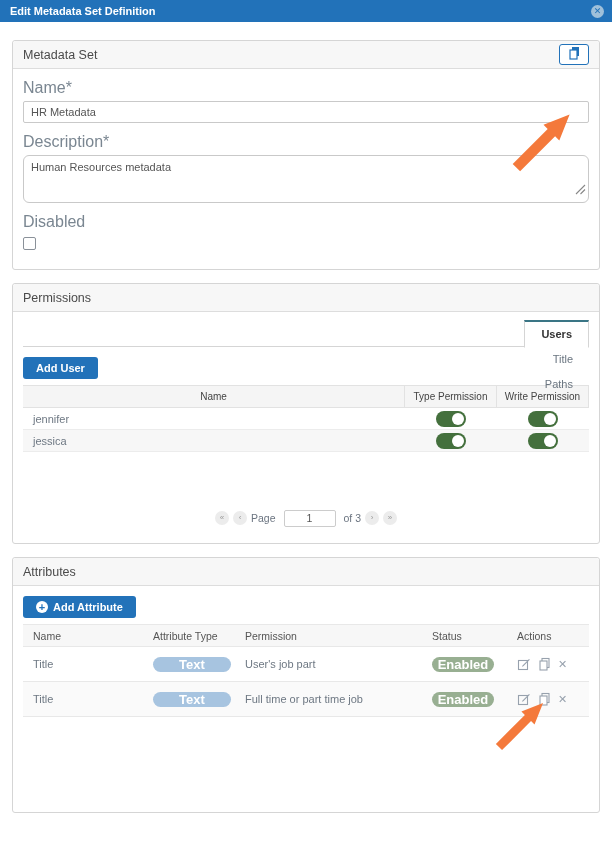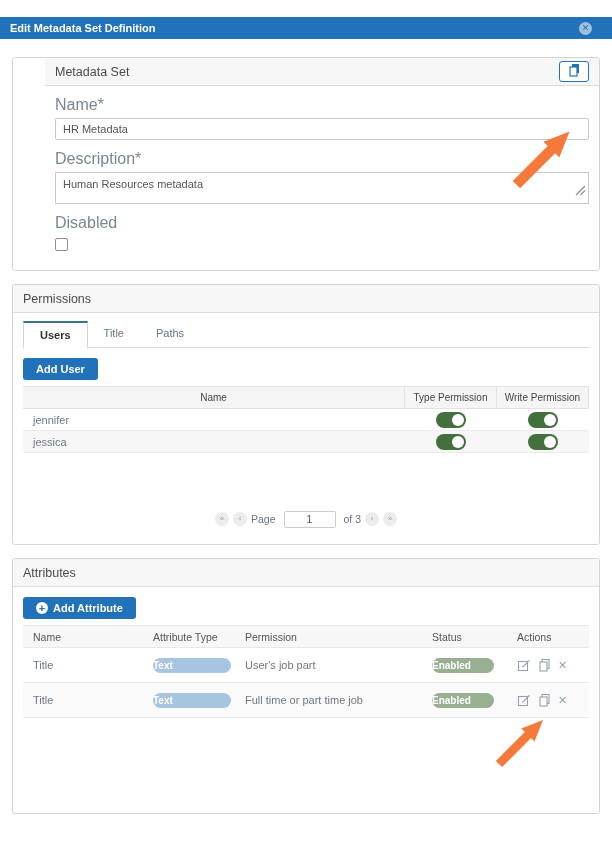--- a/index.html
+++ b/index.html
@@ -1,46 +1,46 @@
 <!DOCTYPE html>
 <html><head>
 <meta charset="utf-8">
 <style>
   * { margin:0; padding:0; box-sizing:border-box; }
   html,body { width:612px; height:842px; overflow:hidden; background:#fff;
     font-family:"Liberation Sans", sans-serif; }
   .titlebar { height:22px; background:#2272b9; color:#fff; display:flex;
-    align-items:center; justify-content:space-between; padding:0 20px 0 10px;margin-top:17px; }
+    align-items:center; justify-content:space-between; padding:0 8px 0 10px; }
   .titlebar .title { font-size:11px; font-weight:bold; }
   .close-circle { width:13px; height:13px; border-radius:50%; background:#9fc0da;
     color:#2272b9; font-size:9px; line-height:13px; text-align:center; cursor:pointer; }
   .content { padding:0 12px; position:relative; }
   .panel { border:1px solid #d5d5d5; border-radius:3px; background:#fff; }
-  .panel-1 { margin-top:18px;padding-left:32px; }
+  .panel-1 { margin-top:18px; }
   .panel-2, .panel-3 { margin-top:13px; }
   .panel-header { height:28px; background:#f7f7f7; border-bottom:1px solid #ddd;
     display:flex; align-items:center; justify-content:space-between; padding:0 10px;
     border-radius:3px 3px 0 0; }
   .panel-header .ph-title { font-size:12.5px; color:#4a4a4a; }
   .panel-body { padding:8px 10px 15px 10px; }
   .copy-btn { width:30px; height:21px; background:#fff; border:1px solid #2272b9;
     border-radius:3px; display:flex; align-items:center; justify-content:center; cursor:pointer; }
   .field-label { font-size:16px; color:#7a8691; margin-top:2px; }
   .text-input { width:100%; height:22px; border:1px solid #c9c9c9; border-radius:2px;
     font-size:11px; color:#555; padding:0 7px; margin-top:4px;
     font-family:"Liberation Sans", sans-serif; }
   .desc-wrap { position:relative; margin-top:4px; }
-  .textarea { width:100%; height:32px; border:1px solid #c9c9c9; border-radius:0;
+  .textarea { width:100%; height:48px; border:1px solid #c9c9c9; border-radius:6px;
     font-size:11px; color:#555; padding:5px 7px; resize:none;
     font-family:"Liberation Sans", sans-serif; display:block; }
   .resize-handle { position:absolute; right:3px; bottom:4px; }
   .checkbox { display:inline-block; width:13px; height:13px; border:1px solid #8a9199;
     border-radius:2px; background:#fff; margin-top:6px; cursor:pointer; }
   .mt10 { margin-top:10px; }
-  .tabs { display:flex; border-bottom:1px solid #d5d5d5; height:27px; align-items:flex-start; }
+  .tabs { display:flex; border-bottom:1px solid #d5d5d5; height:27px; align-items:flex-end;flex-direction:column; }
   .tab { font-size:11px; color:#6a7580; padding:6px 16px 7px 16px; cursor:pointer; }
   .tab.active { font-weight:bold; color:#333; background:#fff;
     border:1px solid #d5d5d5; border-top:2px solid #3a7585; border-bottom:1px solid #fff;
     margin-bottom:-1px; }
   .btn-blue { display:inline-flex; align-items:center; gap:5px; background:#2272b9;
     color:#fff; font-size:11px; font-weight:bold; border:none; border-radius:3px;
     padding:5px 13px; margin-top:10px; cursor:pointer;
     font-family:"Liberation Sans", sans-serif; }
   .plus-circle { width:12px; height:12px; background:#fff; color:#2272b9;
     border-radius:50%; font-size:11px; line-height:12px; text-align:center; font-weight:bold; }
@@ -69,22 +69,22 @@
   table.attr { width:100%; border-collapse:collapse; margin-top:6px; }
   table.attr th { background:#f7f7f7; font-size:10.5px; color:#555; font-weight:normal;
     height:22px; text-align:left; border-top:1px solid #e8e8e8; border-bottom:1px solid #e8e8e8; }
   table.attr td { height:35px; font-size:11px; color:#6e7883; border-bottom:1px solid #e8e8e8; }
   table.attr tr.alt td { background:#fafafa; }
   .col-name { width:130px; padding-left:10px; }
   .col-type { width:92px; }
   .col-desc { width:auto; }
   .col-status { width:85px; }
   .col-actions { width:72px; }
-  .badge { display:inline-block; border-radius:8px; color:#fff; font-size:10px;
-    font-weight:bold; text-align:left; line-height:15px; height:15px; }
+  .badge { display:inline-block; border-radius:8px; color:#fff; font-size:13px;
+    font-weight:bold; text-align:center; line-height:15px; height:15px; }
   .badge-type { width:78px; background:#a7c4e0; }
   .badge-status { width:62px; background:#98af92; }
   .action-icons { display:flex; align-items:center; gap:7px; }
   .icon-btn { cursor:pointer; display:inline-flex; }
   .x-glyph { color:#97a1ad; font-size:11px; cursor:pointer; }
   .attr-spacer { height:80px; }
   .footer { display:flex; justify-content:flex-end; gap:8px; margin-top:50px;
     padding-right:12px; }
   .save-btn { background:#2272b9; color:#fff; font-size:11px; border:none;
     border-radius:3px; padding:6px 16px; cursor:pointer;

